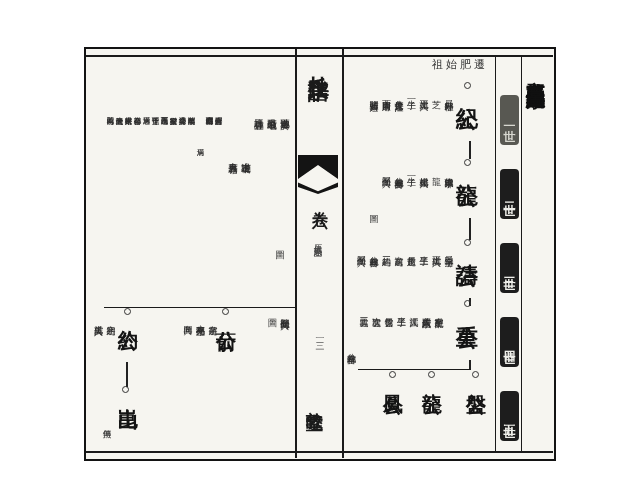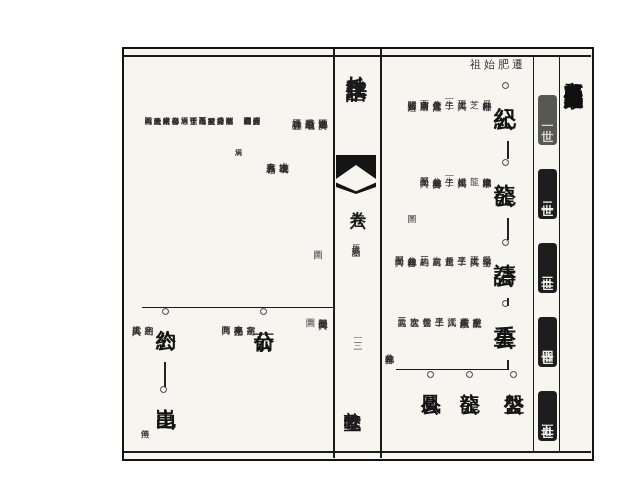--- a/index.html
+++ b/index.html
@@ -1,19 +1,19 @@
 <!DOCTYPE html>
 <html><head>
 <meta charset="utf-8">
 <style>
   html,body{margin:0;padding:0;}
   body{width:640px;height:501px;background:#ffffff;position:relative;overflow:hidden;
        font-family:"Liberation Serif","DejaVu Serif",serif;color:#1b1b1b;}
   .scan{position:absolute;left:84px;top:47px;width:472px;height:414px;
-        border:2.5px solid #131313;background:#f6f5f0;box-sizing:border-box;margin-left:38px;}
+        border:2.5px solid #131313;background:#f6f5f0;box-sizing:border-box;}
   .hline,.vline{position:absolute;background:#1a1a1a;}
   
   .v{writing-mode:vertical-rl;text-orientation:upright;position:absolute;}
   .vblock{position:absolute;writing-mode:vertical-rl;text-orientation:upright;}
   .vblock .col{margin-left:2px;font-size:9px;line-height:10.5px;letter-spacing:0.5px;color:#2a2a2a;}
   
   .gname{font-size:22px;font-weight:bold;line-height:1.18;letter-spacing:1px;color:#141414;}
   .gname.small{font-size:20px;}
   
   .mk{position:absolute;width:5px;height:5px;border:1px solid #333;border-radius:50%;background:transparent;}

